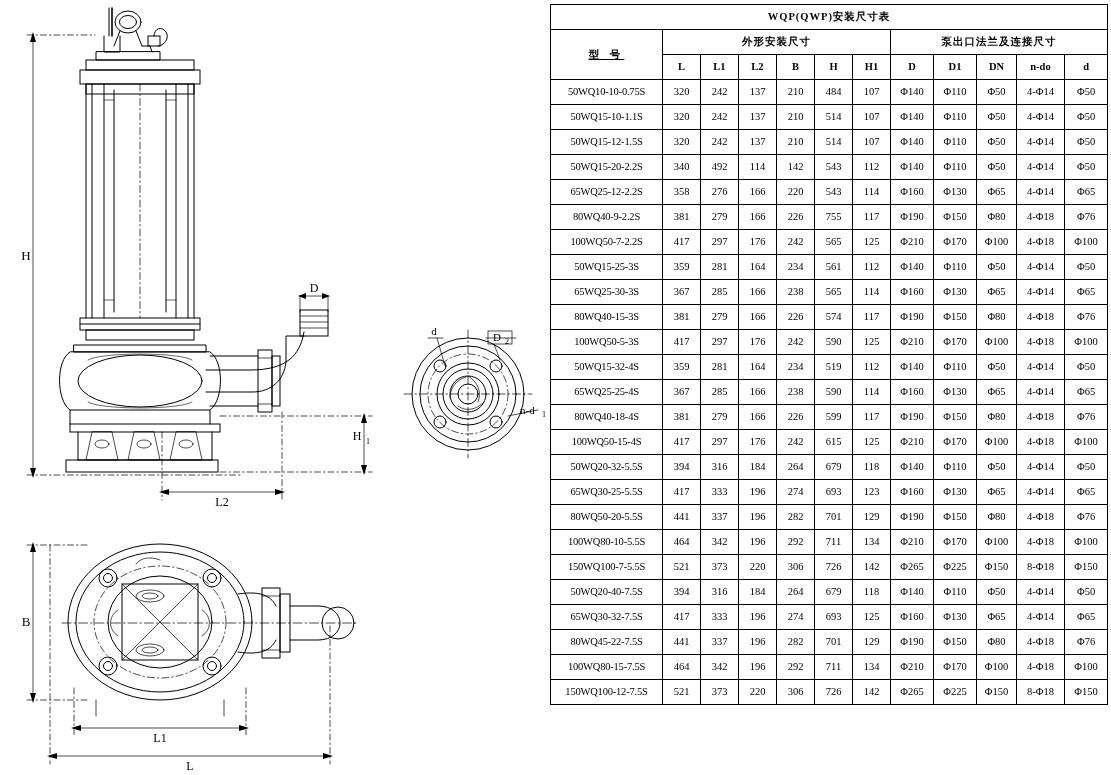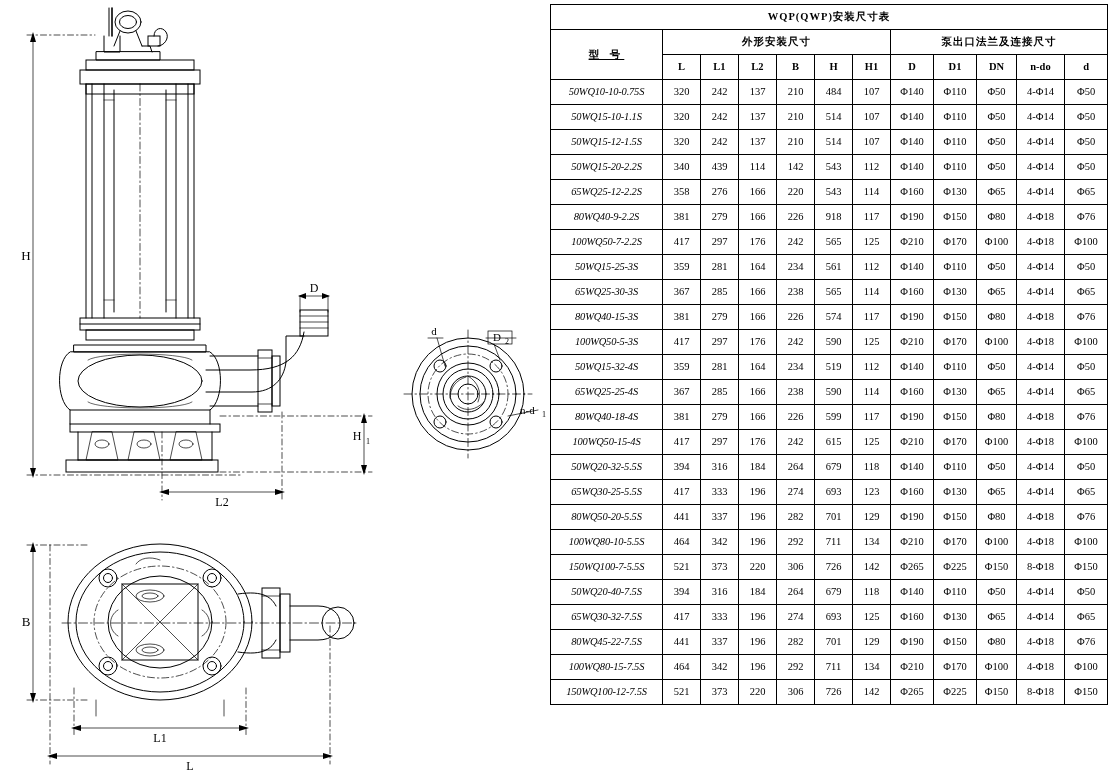--- a/index.html
+++ b/index.html
@@ -46,21 +46,20 @@
     vertical-align: middle;
     font-size: 10.5px;
     padding: 0;
     height: 25px;
     line-height: 1.05;
     white-space: nowrap;
   }
   table.spec td.model {
     font-size: 10.5px;
     letter-spacing: -0.2px;
-    font-style: italic;
   }
   .title-cell {
     font-size: 15px;
     font-weight: bold;
     height: 30px;
     letter-spacing: 1px;
   }
   .group-cell {
     font-size: 12.5px;
     font-weight: bold;
@@ -396,21 +395,21 @@
             <td>107</td>
             <td>Φ140</td>
             <td>Φ110</td>
             <td>Φ50</td>
             <td>4-Φ14</td>
             <td>Φ50</td>
           </tr>
           <tr>
             <td class="model">50WQ15-20-2.2S</td>
             <td>340</td>
-            <td>439</td>
+            <td>492</td>
             <td>114</td>
             <td>142</td>
             <td>543</td>
             <td>112</td>
             <td>Φ140</td>
             <td>Φ110</td>
             <td>Φ50</td>
             <td>4-Φ14</td>
             <td>Φ50</td>
           </tr>
@@ -427,21 +426,21 @@
             <td>Φ65</td>
             <td>4-Φ14</td>
             <td>Φ65</td>
           </tr>
           <tr>
             <td class="model">80WQ40-9-2.2S</td>
             <td>381</td>
             <td>279</td>
             <td>166</td>
             <td>226</td>
-            <td>918</td>
+            <td>755</td>
             <td>117</td>
             <td>Φ190</td>
             <td>Φ150</td>
             <td>Φ80</td>
             <td>4-Φ18</td>
             <td>Φ76</td>
           </tr>
           <tr>
             <td class="model">100WQ50-7-2.2S</td>
             <td>417</td>

